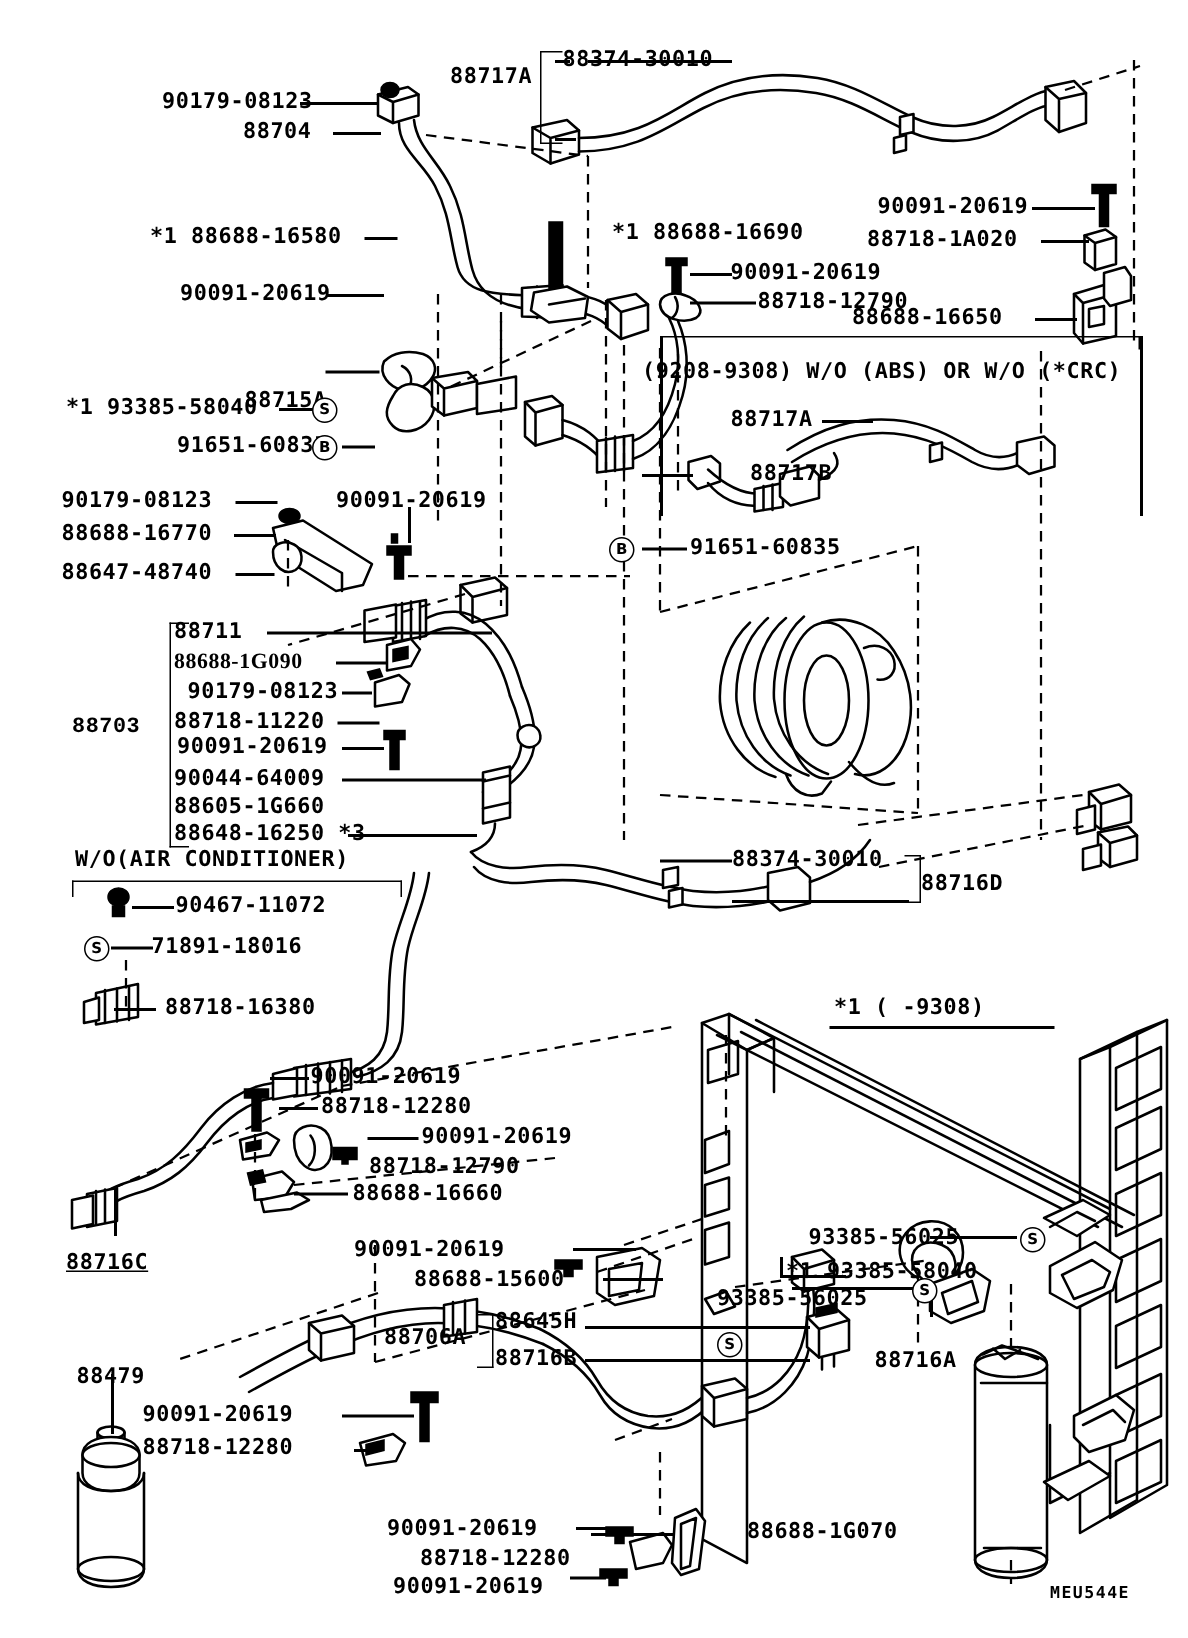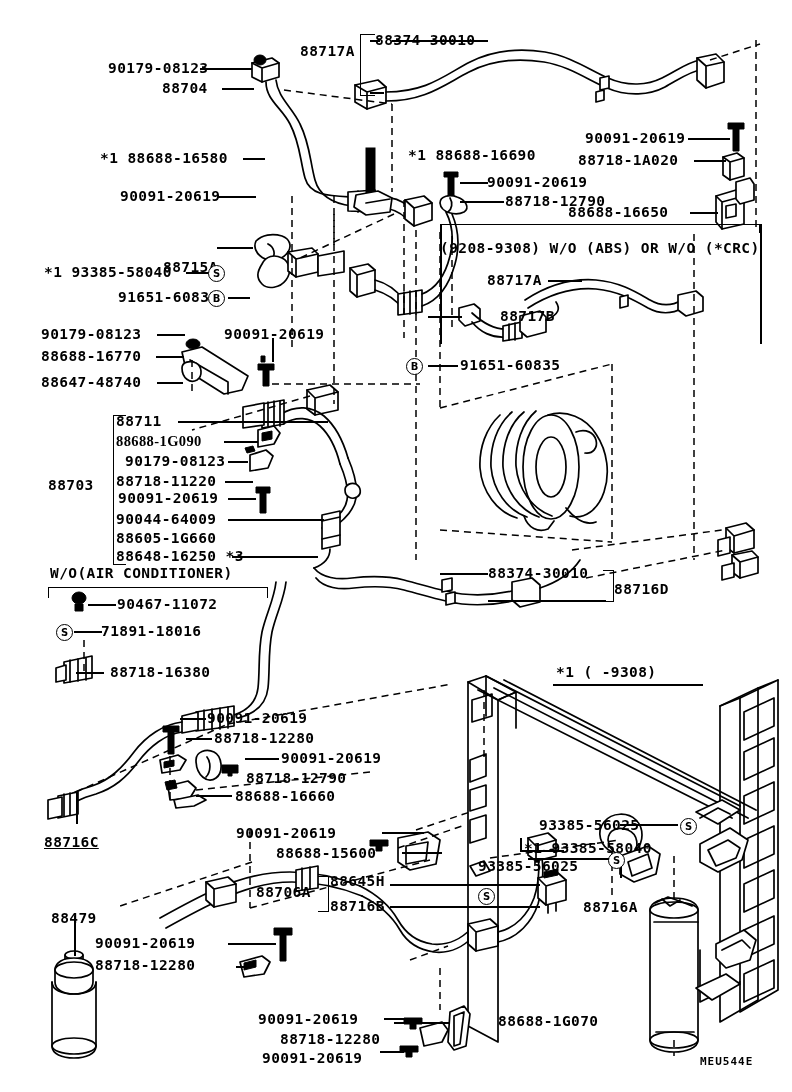--- a/index.html
+++ b/index.html
@@ -489,34 +489,34 @@
   <div class="lbl" style="left:300px;top:44px;">88717A</div>
   <div class="lbl" style="left:375px;top:33px;">88374-30010</div>
   <div class="lbl" style="left:408px;top:148px;">*1  88688-16690</div>
   <div class="lbl" style="left:487px;top:175px;">90091-20619</div>
   <div class="lbl" style="left:505px;top:194px;">88718-12790</div>
 
   <div class="lbl" style="left:585px;top:131px;">90091-20619</div>
   <div class="lbl" style="left:578px;top:153px;">88718-1A020</div>
   <div class="lbl" style="left:568px;top:205px;">88688-16650</div>
 
-  <div class="lbl" style="left:428px;top:241px;margin-left:12px;">(9208-9308) W/O (ABS) OR  W/O (*CRC)</div>
+  <div class="lbl" style="left:428px;top:241px;">(9208-9308) W/O (ABS) OR  W/O (*CRC)</div>
   <div class="lbl" style="left:487px;top:273px;">88717A</div>
   <div class="lbl" style="left:500px;top:309px;">88717B</div>
   <div class="lbl" style="left:460px;top:358px;">91651-60835</div>
 
   <div class="lbl" style="left:116px;top:414px;">88711</div>
   <div class="lbl" style="left:116px;top:434px;font-family:Liberation Serif, serif;">88688-1G090</div>
   <div class="lbl" style="left:125px;top:454px;">90179-08123</div>
   <div class="lbl" style="left:116px;top:474px;">88718-11220</div>
   <div class="lbl" style="left:118px;top:491px;">90091-20619</div>
   <div class="lbl" style="left:116px;top:512px;">90044-64009</div>
   <div class="lbl" style="left:116px;top:531px;">88605-1G660</div>
   <div class="lbl" style="left:116px;top:549px;">88648-16250  *3</div>
-  <div class="lbl" style="left:48px;top:478px;">88703</div>
+  <div class="lbl" style="left:48px;top:478px;font-family:Liberation Mono, monospace;">88703</div>
 
   <div class="lbl" style="left:50px;top:566px;">W/O(AIR CONDITIONER)</div>
   <div class="lbl" style="left:117px;top:597px;">90467-11072</div>
   <div class="lbl" style="left:101px;top:624px;">71891-18016</div>
   <div class="lbl" style="left:110px;top:665px;">88718-16380</div>
 
   <div class="lbl" style="left:488px;top:566px;">88374-30010</div>
   <div class="lbl" style="left:614px;top:582px;">88716D</div>
   <div class="lbl" style="left:556px;top:665px;">*1 (     -9308)</div>
 

